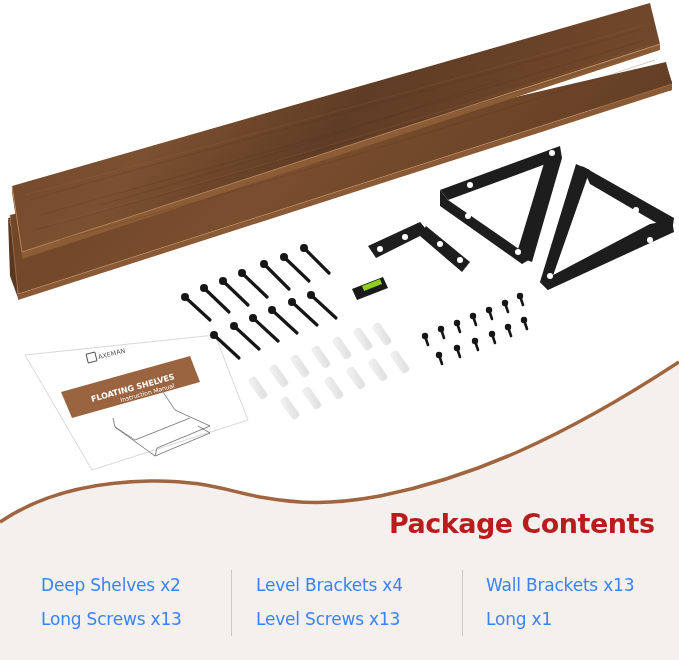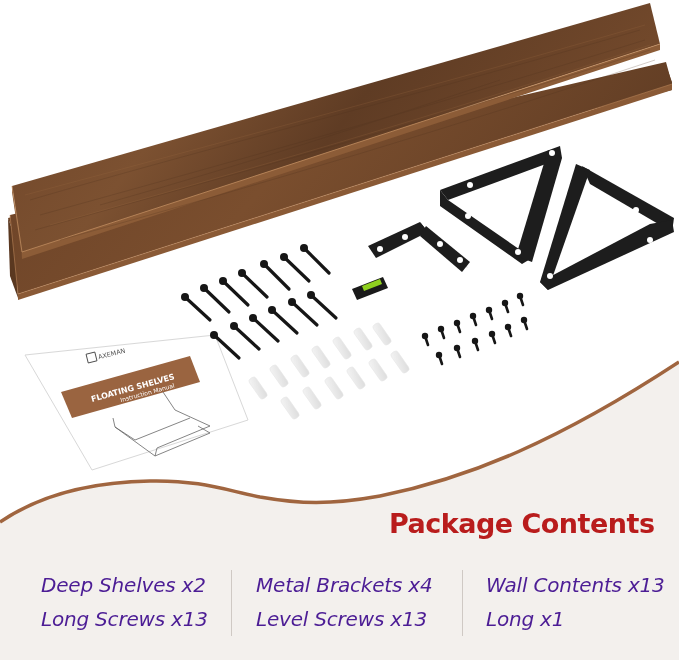--- a/index.html
+++ b/index.html
@@ -8,22 +8,22 @@
   .illustration { position: absolute; left: 0; top: 0; width: 679px; height: 660px; }
   .title {
     position: absolute; left: 389px; top: 508px;
     font-family: "DejaVu Sans", sans-serif; font-weight: bold;
     font-size: 27px; letter-spacing: -0.5px; color: #b91c1c;
     white-space: nowrap;
   }
   .contents { position: absolute; left: 0; top: 568px; width: 679px; height: 80px; }
   .col { position: absolute; top: 0; height: 72px; }
   .col .item {
-    font-family: "DejaVu Sans", sans-serif; font-size: 20px; color: #4c1d95;
-    line-height: 34px; white-space: nowrap; letter-spacing: -0.2px; font-style: italic;
+    font-family: "DejaVu Sans", sans-serif; font-size: 17px; color: #3b82f6;
+    line-height: 34px; white-space: nowrap; letter-spacing: -0.2px;
   }
   .divider { position: absolute; top: 2px; width: 1px; height: 66px; background: #cfc9c4; }
 </style>
 </head>
 <body>
 
 <div class="stage">
 
   <svg class="illustration" viewBox="0 0 679 660" xmlns="http://www.w3.org/2000/svg">
     <defs>
@@ -217,23 +217,23 @@
 
   <div class="title">Package Contents</div>
 
   <div class="contents">
     <div class="col" style="left:41px;">
       <div class="item">Deep Shelves x2</div>
       <div class="item">Long Screws x13</div>
     </div>
     <div class="divider" style="left:231px;"></div>
     <div class="col" style="left:256px;">
-      <div class="item">Metal Brackets x4</div>
+      <div class="item">Level Brackets x4</div>
       <div class="item">Level Screws x13</div>
     </div>
     <div class="divider" style="left:462px;"></div>
     <div class="col" style="left:486px;">
-      <div class="item">Wall Contents x13</div>
+      <div class="item">Wall Brackets x13</div>
       <div class="item">Long x1</div>
     </div>
   </div>
 
 </div>
 
 </body></html>

